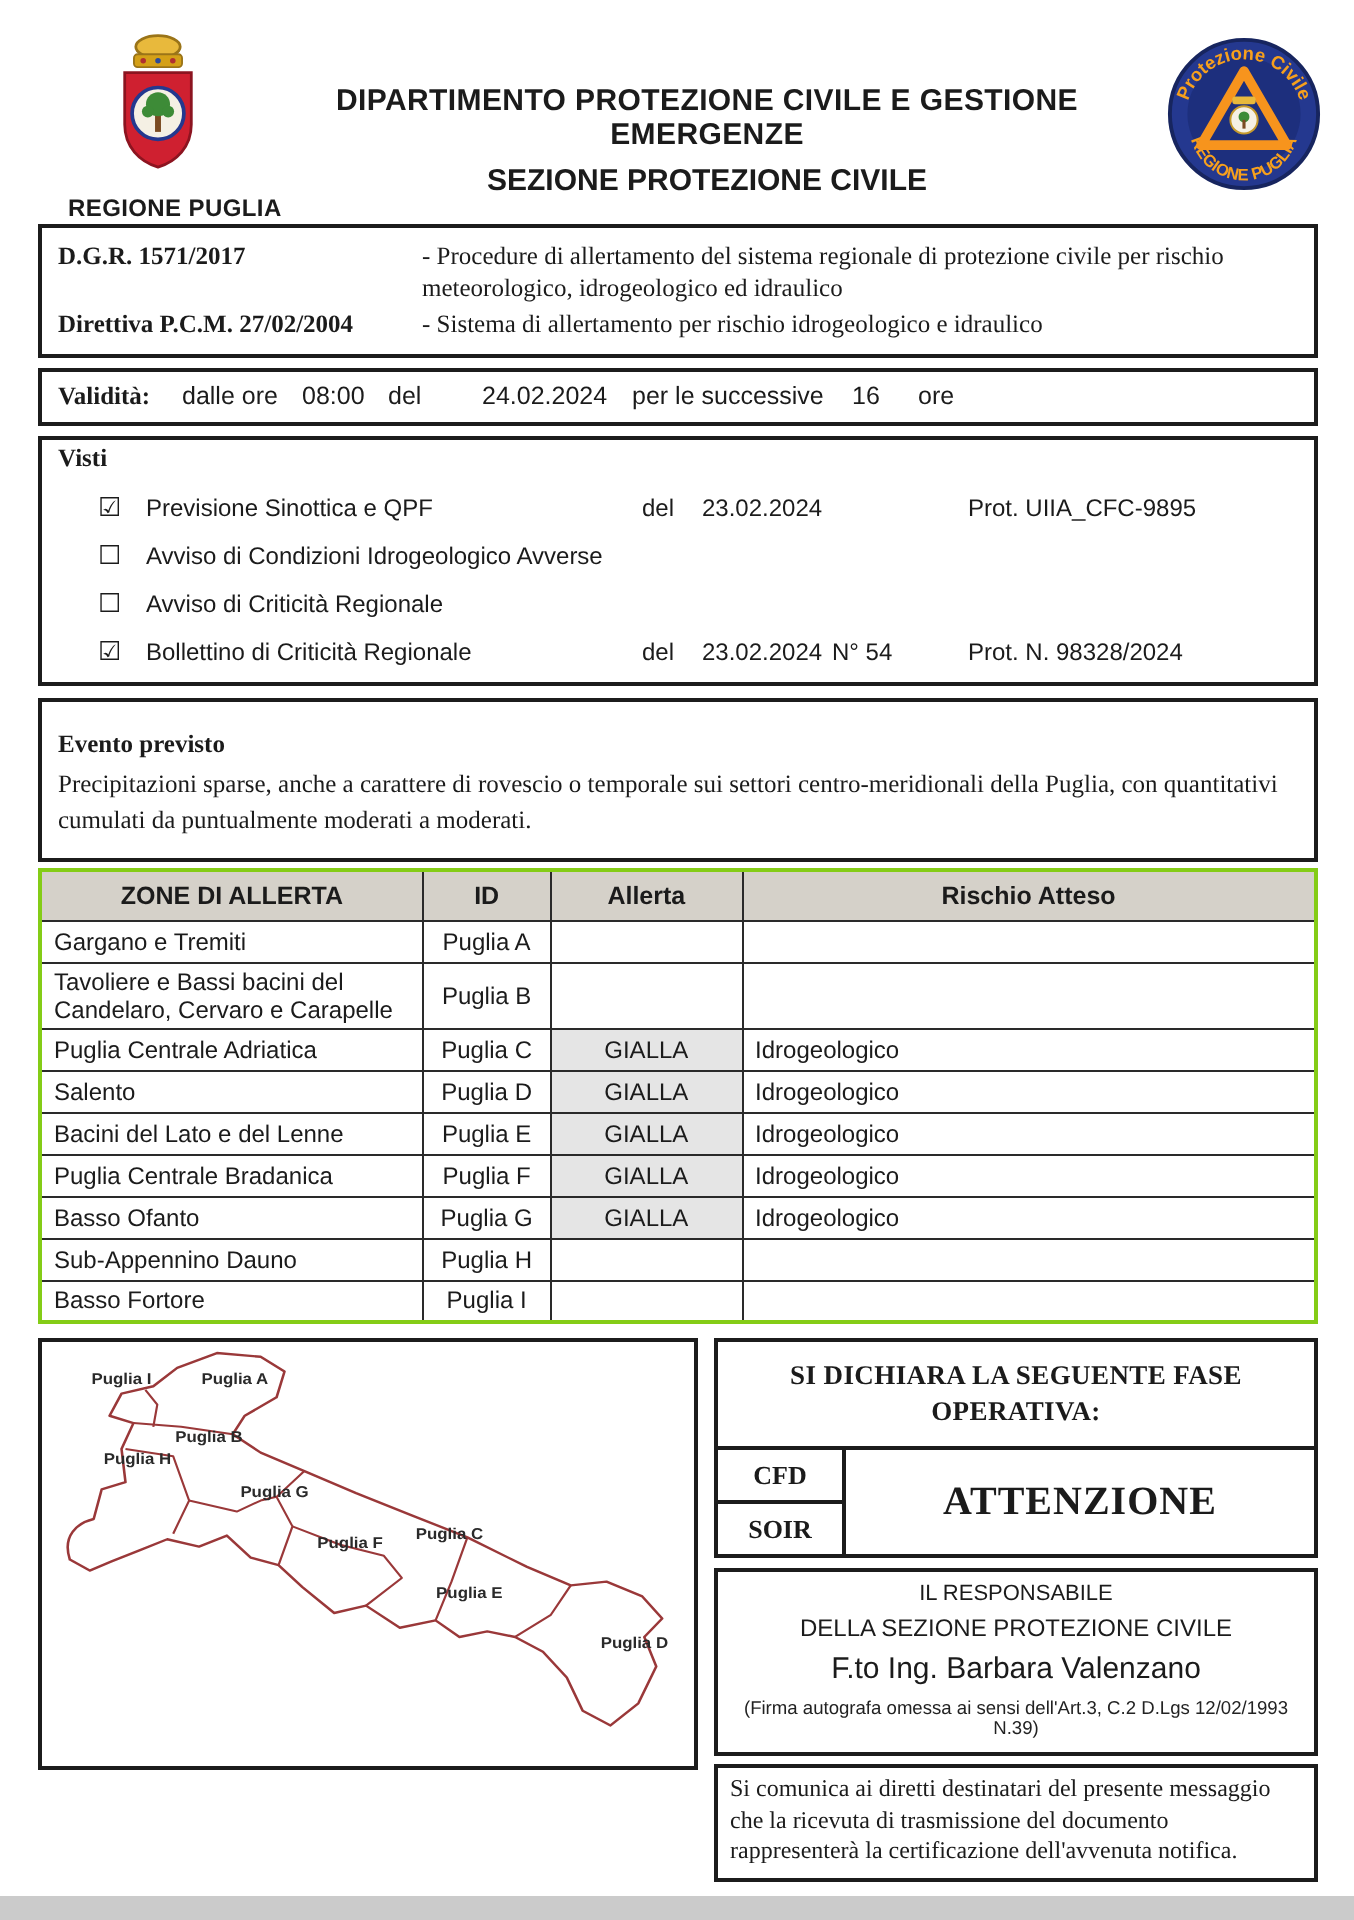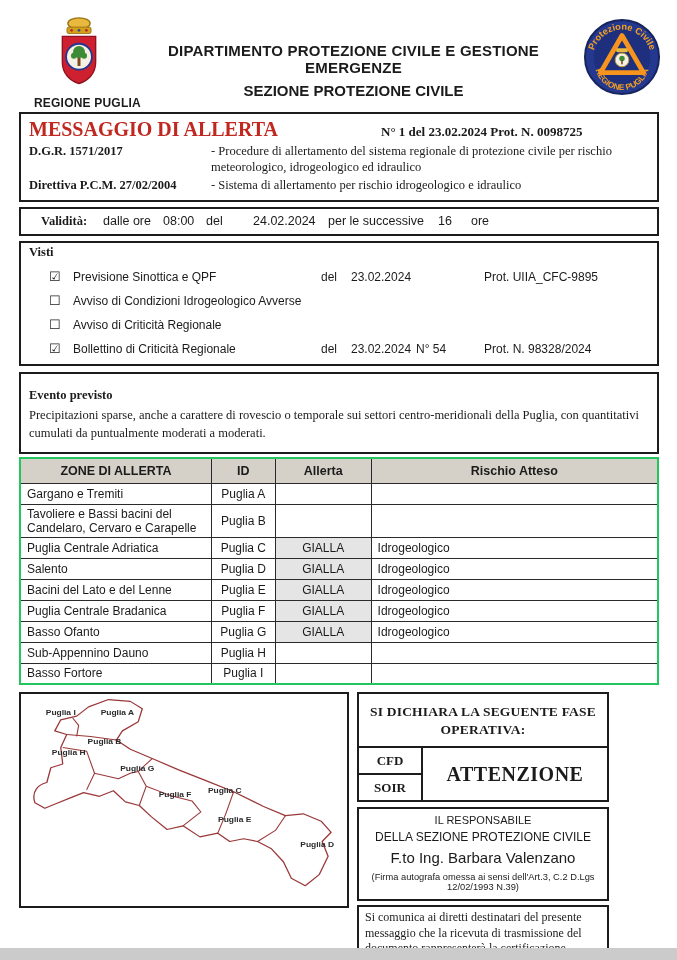--- a/index.html
+++ b/index.html
@@ -23,51 +23,51 @@
   
   .box-alert { margin-top:2px; padding:4px 8px 6px 8px; }
   .alert-title-row { display:flex; align-items:baseline; }
   .alert-title { color:#c0271f; font-weight:bold; font-size:20px; width:352px; }
   .alert-number { font-weight:bold; font-size:13px; }
   .law-row { display:grid; grid-template-columns:182px auto; font-size:12.5px; margin-top:3px; }
   .law-row .lbl { font-weight:bold; }
   .law-row .txt { line-height:1.25; }
 
   
-  .box-validity { margin-top:5px; padding:5px 20px; display:flex; font-size:12.5px; align-items:baseline; }
+  .box-validity { margin-top:5px; padding:5px 8px; display:flex; font-size:12.5px; align-items:baseline; }
   .box-validity .v-lbl { font-weight:bold; width:62px; }
   .vf { display:inline-block; }
 
   
   .box-visti { margin-top:5px; padding:2px 8px 8px 8px; }
   .visti-lbl { font-weight:bold; font-size:12.5px; }
   .visti-row { display:grid; grid-template-columns:24px 248px 30px 65px 68px auto;
                font-size:12px; margin-top:9px; padding-left:20px; align-items:baseline; }
   .cb { font-size:13px; }
 
   
   .box-evento { margin-top:6px; padding:14px 8px 10px 8px; }
   .evento-lbl { font-weight:bold; font-size:12.5px; }
   .evento-txt { font-size:12.5px; line-height:1.45; margin-top:3px; }
 
   
   table.alert-table { border-collapse:collapse; width:640px; margin-top:3px;
-                      border:2px solid #22c55e; font-size:12px; }
+                      border:2px solid #84cc16; font-size:12px; }
   .alert-table th, .alert-table td { border:1px solid #2a2a2a; padding:2px 6px; }
   .alert-table th { background:#d5d1c9; font-size:12.5px; height:25px; }
   .alert-table td { height:21px; }
   .alert-table td.c-id, .alert-table td.c-alert { text-align:center; }
   .col-zone{width:192px;} .col-id{width:64px;} .col-alert{width:96px;} .col-risk{width:288px;}
   td.yellow { background:#e5e5e5; font-weight:normal; }
   tr.tall td { height:29px; }
 
   
   .mid-section { display:flex; margin-top:7px; align-items:flex-start; }
   .map-box { width:330px; height:216px; }
-  .right-panel { width:252px; margin-left:8px; }
+  .right-panel { width:302px; margin-left:8px; }
   .phase-title-box { padding:8px 6px; text-align:center; }
   .phase-title { font-weight:bold; font-size:13.5px; letter-spacing:.2px; }
   table.phase-table { border-collapse:collapse; width:100%; margin-top:-2px; }
   .phase-table td { border:2px solid #1c1c1c; text-align:center; }
   .phase-table .cell-code { width:64px; font-weight:bold; font-size:13px; height:27px; }
   .phase-table .cell-value { font-weight:bold; font-size:20px; letter-spacing:.5px; }
   .sig-box { margin-top:5px; text-align:center; padding:5px 4px 7px 4px; }
   .sig-l1 { font-size:11px; }
   .sig-l2 { font-size:12px; margin-top:4px; }
   .sig-l3 { font-size:15px; margin-top:5px; }
@@ -120,24 +120,20 @@
       <rect x="34" y="31" width="12" height="4" rx="1.5" fill="#e8b93c"></rect>
       <circle cx="40" cy="43" r="7" fill="#f5f0e4" stroke="#c59a2d" stroke-width="1"></circle>
       <circle cx="40" cy="41.5" r="2.8" fill="#3d8b37"></circle>
       <rect x="39.2" y="43" width="1.6" height="4.5" fill="#7a4a21"></rect>
     </svg>
   </div>
 </div>
 
 <div class="content">
   <div class="box box-alert serif">
-    <div class="alert-title-row">
-      <span class="alert-title">MESSAGGIO DI ALLERTA</span>
-      <span class="alert-number">N° 1 del 23.02.2024  Prot. N. 0098725</span>
-    </div>
     <div class="law-row">
       <span class="lbl">D.G.R. 1571/2017</span>
       <span class="txt">- Procedure di allertamento del sistema regionale di protezione civile per rischio meteorologico, idrogeologico ed idraulico</span>
     </div>
     <div class="law-row">
       <span class="lbl">Direttiva P.C.M. 27/02/2004</span>
       <span class="txt">- Sistema di allertamento per rischio idrogeologico e idraulico</span>
     </div>
   </div>
 

